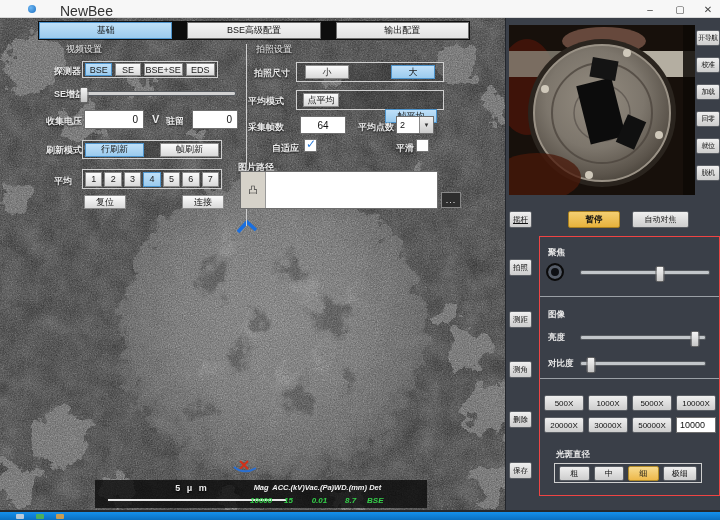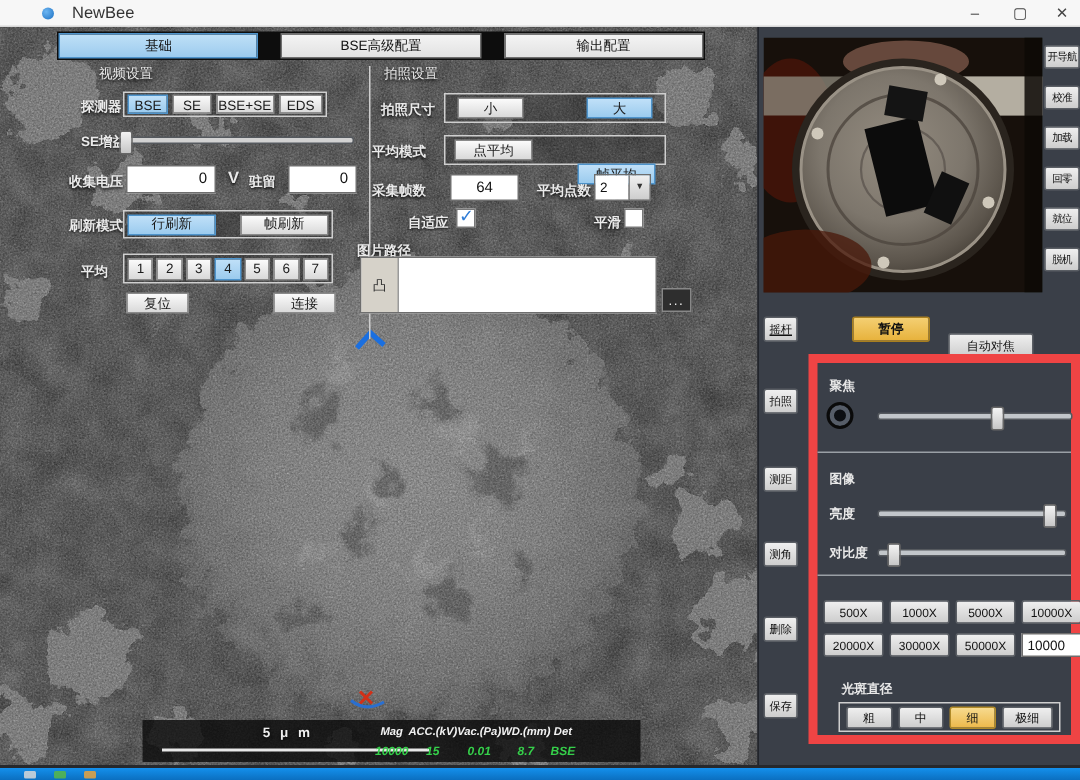--- a/index.html
+++ b/index.html
@@ -4,21 +4,21 @@
 <style>
   html,body{margin:0;padding:0;background:#202020;}
   body{width:720px;height:520px;position:relative;overflow:hidden;
        font-family:"Liberation Sans","DejaVu Sans",sans-serif;}
   .abs{position:absolute;box-sizing:border-box;}
 
   
   #titlebar{left:0;top:0;width:720px;height:18px;background:#f7f7f7;border-bottom:1px solid #d8d8d8;}
   #app-icon{left:28px;top:5px;width:8px;height:8px;border-radius:50%;
             background:radial-gradient(circle at 35% 35%,#6db6f2,#1b6fc2);}
-  #app-title{left:48px;top:3px;font-size:11px;color:#333;}
+  #app-title{left:60px;top:3px;font-size:14px;color:#333;}
   .wctl{top:0;width:28px;height:18px;display:flex;align-items:center;justify-content:center;
         font-size:10px;color:#444;}
 
   
   #workspace{left:0;top:18px;width:720px;height:492px;background:#2c2c2c;}
   #sem-viewport{left:0;top:0;width:505px;height:492px;overflow:hidden;background:#303030;}
   #sem-svg{position:absolute;left:0;top:0;}
 
   
   #tabbar{left:38px;top:3px;width:432px;height:19px;background:#0d0d0d;display:flex;gap:15px;padding:1px;}
@@ -62,21 +62,21 @@
   .sf .v{font-size:8px;font-style:italic;font-weight:bold;color:#35d04a;margin-top:4px;}
 
   
   #right-panel{left:505px;top:0;width:215px;height:492px;background:#3a3f48;border-left:1px solid #22252b;}
   .pbtn{display:flex;align-items:center;justify-content:center;font-size:7.5px;color:#111;
         background:linear-gradient(#efefef,#cdcdcd);border:1px solid #5a5e64;border-radius:2px;}
   .sidebtn{font-size:7px;letter-spacing:-0.5px;}
   #pause-btn{background:linear-gradient(#f4cf72,#e7b23c);border:1px solid #a87f20;font-weight:bold;font-size:8.5px;}
   #autofocus-btn{font-size:8px;}
   .plabel{color:#e8e8e8;font-size:8.5px;font-weight:600;white-space:nowrap;}
-  #groupbox{border:6px solid #ef4444;}
+  #groupbox{border:1px solid #ef4444;}
   .divider{left:0;right:0;height:0;border-top:1px solid #9aa0a6;}
   #focus-knob{width:18px;height:18px;border-radius:50%;border:2px solid #0a0a0a;background:#343943;
               box-shadow:inset 0 0 0 3px #565d68, inset 0 0 0 9px #0d0f13;}
   .magbtn{font-size:8px;}
   #spotbox{border:1px solid #cfcfcf;display:flex;align-items:center;gap:4px;padding:0 4px;}
   .spot{width:30px;height:13px;font-size:8px;}
   .spot.sel-y{background:linear-gradient(#f7da8e,#edb94b);border-color:#b08a28;}
 
   
   #winedge{left:0;top:510px;width:720px;height:2px;background:#26282c;}
@@ -235,21 +235,21 @@
     <div class="abs slabel htitle" style="left:256px;top:25px;">拍照设置</div>
 
     <div class="abs slabel" style="left:254px;top:49px;">拍照尺寸</div>
     <div class="abs grpbox" style="left:296px;top:44px;width:148px;height:20px;justify-content:space-between;padding:2px 8px;">
       <div class="btn" style="width:44px;height:14px;">小</div>
       <div class="btn sel" style="width:44px;height:14px;">大</div>
     </div>
 
     <div class="abs slabel" style="left:248px;top:77px;">平均模式</div>
     <div class="abs grpbox" style="left:296px;top:72px;width:148px;height:20px;justify-content:space-between;padding:2px 6px;">
-      <div class="btn" style="width:52px;height:14px;">点平均</div>
+      <div class="btn" style="width:36px;height:14px;">点平均</div>
       <div class="btn sel" style="width:52px;height:14px;margin-top:32px;">帧平均</div>
     </div>
 
     <div class="abs slabel" style="left:248px;top:103px;">采集帧数</div>
     <div class="abs win center" style="left:300px;top:98px;width:46px;height:18px;">64</div>
     <div class="abs slabel" style="left:358px;top:103px;">平均点数</div>
     <div class="abs" style="left:396px;top:98px;width:38px;height:18px;display:flex;border:1px solid #6e6e6e;">
       <span style="flex:1;background:#fff;font-size:9px;color:#111;display:flex;align-items:center;padding-left:3px;">2</span>
       <span style="width:13px;background:linear-gradient(#f0f0f0,#cdcdcd);border-left:1px solid #888;display:flex;align-items:center;justify-content:center;font-size:6px;color:#333;">▼</span>
     </div>
@@ -331,21 +331,21 @@
     <div class="abs pbtn sidebtn" style="left:190px;top:147px;width:24px;height:16px;">脱机</div>
 
     <div class="abs pbtn" style="left:3px;top:193px;width:23px;height:17px;text-decoration:underline;">摇杆</div>
     <div class="abs pbtn" style="left:3px;top:241px;width:23px;height:17px;">拍照</div>
     <div class="abs pbtn" style="left:3px;top:293px;width:23px;height:17px;">测距</div>
     <div class="abs pbtn" style="left:3px;top:343px;width:23px;height:17px;">测角</div>
     <div class="abs pbtn" style="left:3px;top:393px;width:23px;height:17px;">删除</div>
     <div class="abs pbtn" style="left:3px;top:444px;width:23px;height:17px;">保存</div>
 
     <div id="pause-btn" class="abs pbtn" style="left:62px;top:193px;width:52px;height:17px;">暂停</div>
-    <div id="autofocus-btn" class="abs pbtn" style="left:126px;top:204px;width:57px;height:17px;">自动对焦</div>
+    <div id="autofocus-btn" class="abs pbtn" style="left:126px;top:193px;width:57px;height:17px;">自动对焦</div>
 
     <div id="groupbox" class="abs" style="left:33px;top:218px;width:181px;height:260px;">
 
       <div class="abs plabel" style="left:8px;top:10px;">聚焦</div>
       <div id="focus-knob" class="abs" style="left:6px;top:26px;"></div>
       <div class="abs track" style="left:40px;top:33px;width:130px;height:5px;">
         <span class="thumb" style="left: 62%;"></span>
       </div>
 
       <div class="abs divider" style="top:59px;"></div>

